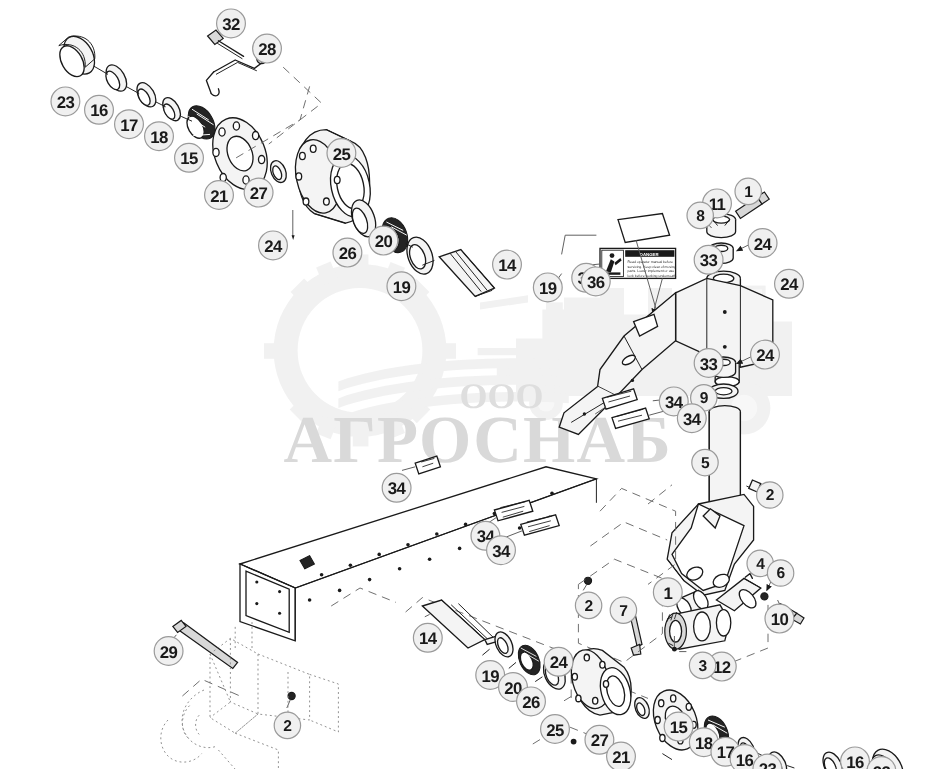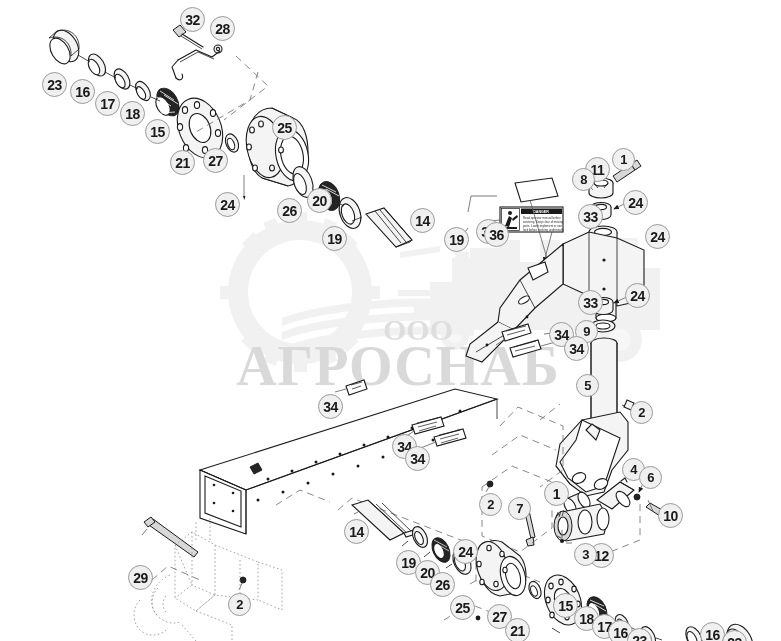--- a/index.html
+++ b/index.html
@@ -558,21 +558,21 @@
       <path d="M466 554 L462 544" class="lead"></path>
       <path d="M402 546 L408 541 M424 557 L430 552 M446 568 L452 564" class="lnT"></path>
     </g>
 
     <circle cx="478" cy="618" r="2.4" class="dot"></circle>
     <circle cx="521" cy="634" r="2.4" class="dot"></circle>
   </svg>
 
   <div id="callouts">
       <div class="callout" style="left: 180px; top: 7px;">32</div>
-      <div class="callout" style="left: 210px; top: 16px;">28</div>
+      <div class="callout" style="left: 210px; top: 28px;">28</div>
       <div class="callout" style="left: 42px; top: 72px;">23</div>
       <div class="callout" style="left: 70px; top: 79px;">16</div>
       <div class="callout" style="left: 95px; top: 91px;">17</div>
       <div class="callout" style="left: 120px; top: 101px;">18</div>
       <div class="callout" style="left: 145px; top: 119px;">15</div>
       <div class="callout" style="left: 170px; top: 150px;">21</div>
       <div class="callout" style="left: 203px; top: 148px;">27</div>
       <div class="callout" style="left: 272px; top: 115px;">25</div>
       <div class="callout" style="left: 215px; top: 192px;">24</div>
       <div class="callout" style="left: 277px; top: 198px;">26</div>
@@ -596,24 +596,24 @@
       <div class="callout sm" style="left: 576px; top: 374px;">5</div>
       <div class="callout sm" style="left: 630px; top: 401px;">2</div>
       <div class="callout" style="left: 318px; top: 394px;">34</div>
       <div class="callout" style="left: 392px; top: 434px;">34</div>
       <div class="callout" style="left: 405px; top: 446px;">34</div>
       <div class="callout sm" style="left: 479px; top: 493px;">2</div>
       <div class="callout sm" style="left: 622px; top: 458px;">4</div>
       <div class="callout sm" style="left: 639px; top: 466px;">6</div>
       <div class="callout" style="left: 544px; top: 481px;">1</div>
       <div class="callout sm" style="left: 508px; top: 497px;">7</div>
-      <div class="callout" style="left: 637px; top: 503px; margin-left: 21px;">10</div>
+      <div class="callout" style="left: 637px; top: 503px;">10</div>
       <div class="callout" style="left: 545px; top: 543px; margin-left: 44px;">12</div>
       <div class="callout sm" style="left: 574px; top: 543px;">3</div>
-      <div class="callout" style="left: 128px; top: 565px; text-align: right;">29</div>
+      <div class="callout" style="left: 128px; top: 530px; text-align: right;">29</div>
       <div class="callout sm" style="left: 228px; top: 593px;">2</div>
       <div class="callout" style="left: 344px; top: 519px;">14</div>
       <div class="callout" style="left: 396px; top: 550px;">19</div>
       <div class="callout" style="left: 415px; top: 560px;">20</div>
       <div class="callout" style="left: 430px; top: 572px;">26</div>
       <div class="callout" style="left: 453px; top: 539px;">24</div>
       <div class="callout" style="left: 450px; top: 595px;">25</div>
       <div class="callout" style="left: 487px; top: 604px;">27</div>
       <div class="callout" style="left: 505px; top: 618px;">21</div>
       <div class="callout" style="left: 553px; top: 593px;">15</div>

